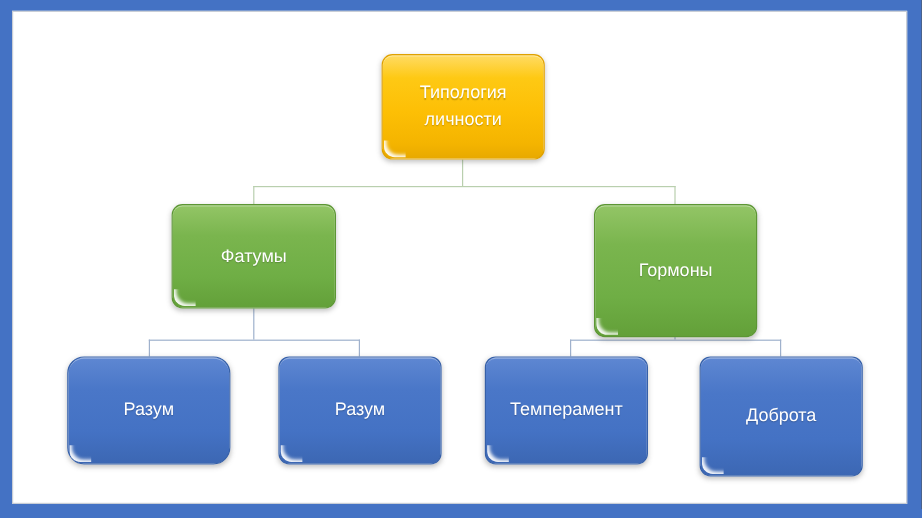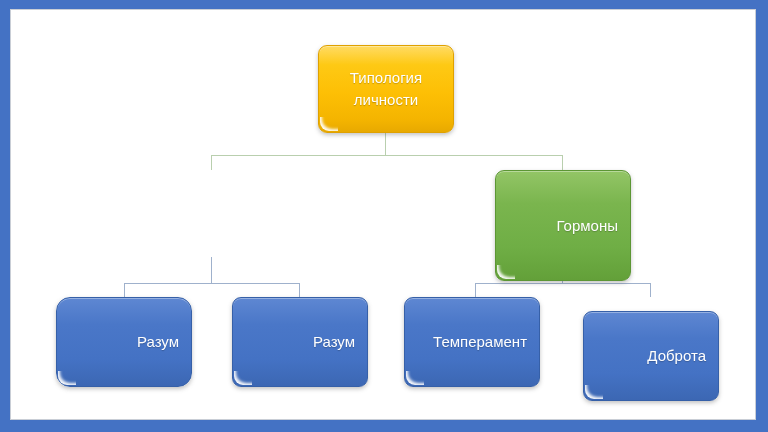--- a/index.html
+++ b/index.html
@@ -7,21 +7,21 @@
     position:relative;width:768px;height:432px;overflow:hidden;
     background:#4472c4;
     font-family:"Liberation Sans","DejaVu Sans",sans-serif;
   }
   .panel{
     position:absolute;left:10px;top:9px;width:746px;height:411px;
     background:#ffffff;border:1px solid #c9ced6;box-sizing:border-box;
   }
   .node{
     position:absolute;border-radius:9px;box-sizing:border-box;
-    display:flex;align-items:center;justify-content:flex-end;
+    display:flex;align-items:center;justify-content:center;
     color:#ffffff;font-size:15px;line-height:1.45;text-align:center;
     text-shadow:0 1px 1px rgba(0,0,0,.22);
     box-shadow:0 2px 4px rgba(80,80,80,.35), inset 0 1px 0 rgba(255,255,255,.35);
     padding:4px 12px;
   }
   .node .gloss{
     position:absolute;left:1px;bottom:1px;width:18px;height:14px;
     border-bottom-left-radius:9px;
     box-shadow:inset 3px -3px 3px -1px rgba(255,255,255,.95);
     pointer-events:none;
@@ -41,21 +41,21 @@
   .conn{position:absolute;}
   .conn-green{background:#b9cfae;}
   .conn-blue{background:#9fb1cc;}
   
   .pos-root       {left:318px;top:45px; width:136px;height:88px;}
   .pos-fatumy     {left:143px;top:170px;width:137px;height:87px;}
   .pos-gormony    {left:495px;top:170px;width:136px;height:111px;}
   .pos-razum      {left:56px; top:297px;width:136px;height:90px;border-radius:14px;}
   .pos-chest      {left:232px;top:297px;width:136px;height:90px;}
   .pos-temperament{left:404px;top:297px;width:136px;height:90px;}
-  .pos-dobrota    {left:583px;top:311px;width:136px;height:90px;}
+  .pos-dobrota    {left:583px;top:297px;width:136px;height:100px;}
 </style>
 </head>
 <body>
 
 <div class="stage">
   <div class="panel"></div>
 
   <div class="conn conn-green" style="left:385px;top:133px;width:1px;height:22px;"></div>
   <div class="conn conn-green" style="left:211px;top:155px;width:352px;height:1px;"></div>
   <div class="conn conn-green" style="left:211px;top:155px;width:1px;height:15px;"></div>
@@ -69,20 +69,24 @@
   <div class="conn conn-blue" style="left:562px;top:257px;width:1px;height:26px;"></div>
   <div class="conn conn-blue" style="left:475px;top:283px;width:176px;height:1px;"></div>
   <div class="conn conn-blue" style="left:475px;top:283px;width:1px;height:14px;"></div>
   <div class="conn conn-blue" style="left:650px;top:283px;width:1px;height:14px;"></div>
 
   <div class="node n-yellow pos-root">
     <span>Типология личности</span>
     <span class="gloss"></span>
   </div>
 
+  <div class="node n-green pos-fatumy">
+    <span>Фатумы</span>
+    <span class="gloss"></span>
+  </div>
 
   <div class="node n-green pos-gormony">
     <span>Гормоны</span>
     <span class="gloss"></span>
   </div>
 
   <div class="node n-blue pos-razum">
     <span>Разум</span>
     <span class="gloss"></span>
   </div>

